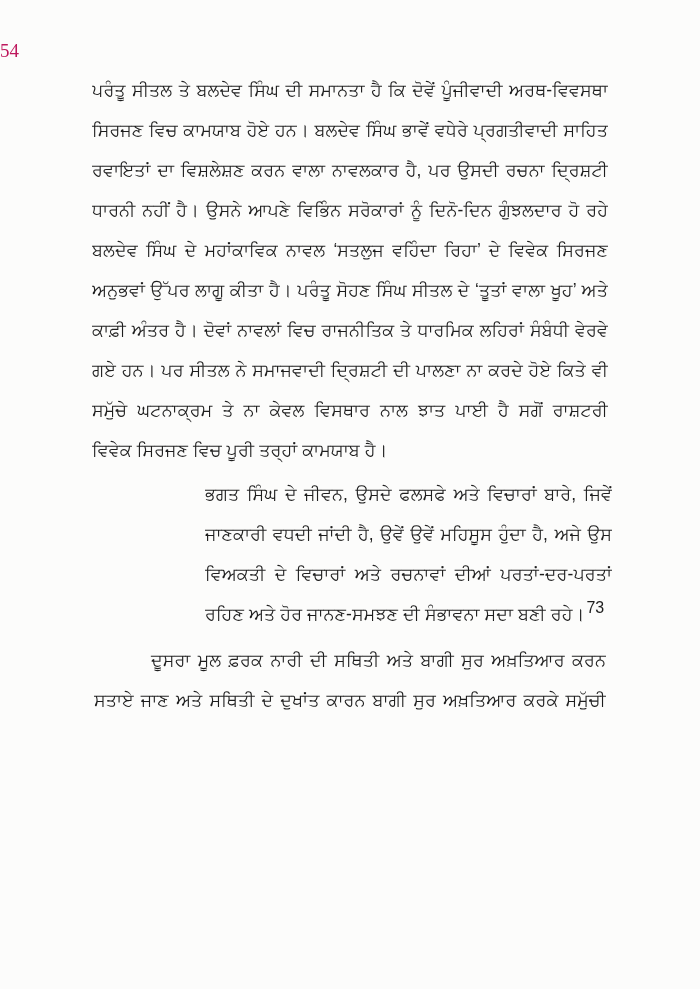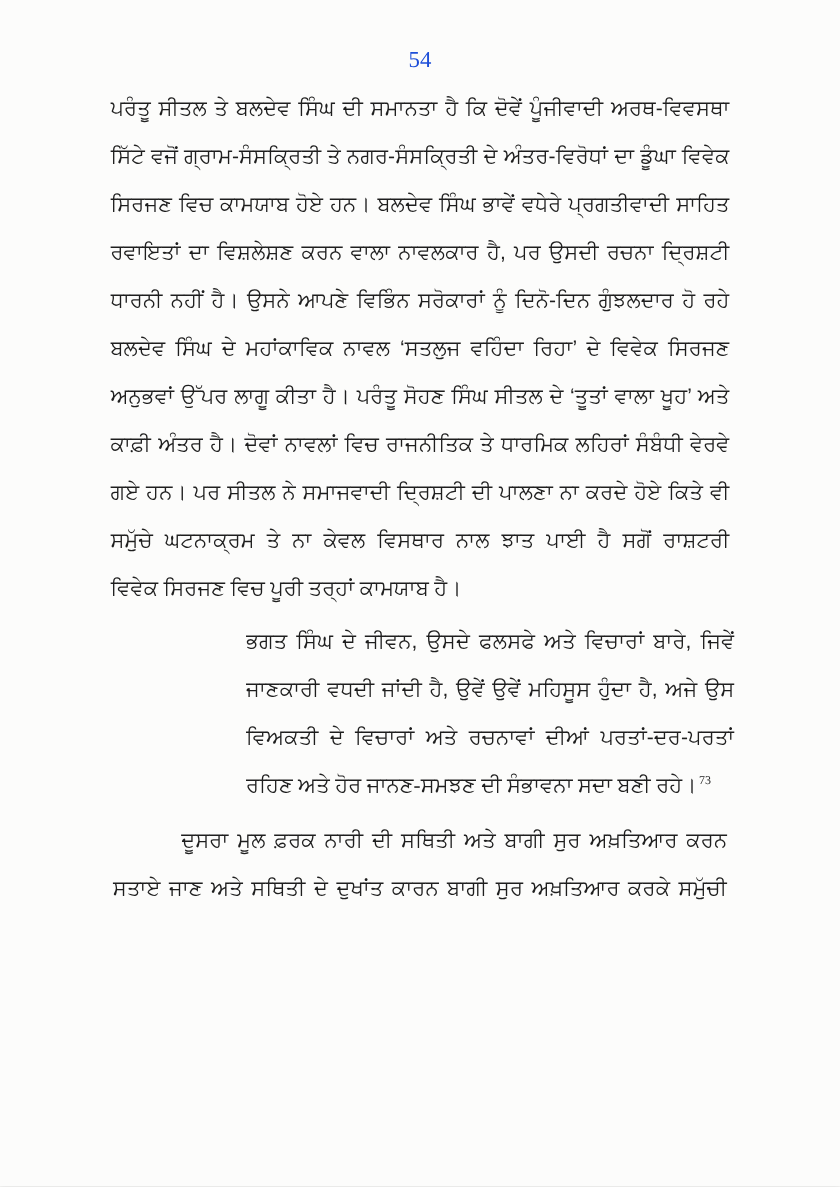--- a/index.html
+++ b/index.html
@@ -16,69 +16,67 @@
     color: #1e1e1e;
     font-family: "Liberation Sans", "DejaVu Sans", sans-serif;
     overflow: hidden;
     box-shadow: 0 0 4px rgba(0,0,0,0.25);
   }
   .page-number {
     position: absolute;
     top: 40px;
     left: 0;
     width: 100%;
-    text-align: center;
+    text-align: left;
     font-family: "Liberation Serif", "DejaVu Serif", serif;
     font-size: 19px;
-    color: #1d4ed8;
+    color: #be185d;
   }
   .content {
     position: absolute;
     top: 66px;
     left: 88px;
     width: 524px;
   }
   .line {
     height: 40px;
     line-height: 40px;
     font-size: 17.5px;
     letter-spacing: 0.1px;
     overflow: hidden;
     text-align: justify;
     
     text-align-last: justify;
   }
   .line.no-justify {
     text-align: right;
     text-align-last: left;
-    font-family: Liberation Serif, serif;
   }
   .line.indent {
     text-indent: 57px;
   }
   .line.quote {
     margin-left: 117px;
   }
   sup.footnote-ref {
-    font-size: 10px;
+    font-size: 16px;
     line-height: 0;
     vertical-align: super;
     margin-left: 2px;
     letter-spacing: 0;
   }
 </style>
 </head>
 <body>
 
 <div class="page">
   <div class="page-number">54</div>
   <main class="content">
       <div style="margin: 4px;">
         <div class="line"><span>ਪਰੰਤੂ ਸੀਤਲ ਤੇ ਬਲਦੇਵ ਸਿੰਘ ਦੀ ਸਮਾਨਤਾ ਹੈ ਕਿ ਦੋਵੇਂ ਪੂੰਜੀਵਾਦੀ ਅਰਥ-ਵਿਵਸਥਾ ਦੇ</span></div>
-        <div class="line"><span>ਸਿੱਟੇ ਵਜੋਂ ਗ੍ਰਾਮ-ਸੰਸਕ੍ਰਿਤੀ ਤੇ ਨਗਰ-ਸੰਸਕ੍ਰਿਤੀ ਦੇ ਅੰਤਰ-ਵਿਰੋਧਾਂ ਦਾ ਡੂੰਘਾ ਵਿਵੇਕ</span></div>
         <div class="line"><span>ਸਿਰਜਣ ਵਿਚ ਕਾਮਯਾਬ ਹੋਏ ਹਨ। ਬਲਦੇਵ ਸਿੰਘ ਭਾਵੇਂ ਵਧੇਰੇ ਪ੍ਰਗਤੀਵਾਦੀ ਸਾਹਿਤ ਦੀ</span></div>
         <div class="line"><span>ਰਵਾਇਤਾਂ ਦਾ ਵਿਸ਼ਲੇਸ਼ਣ ਕਰਨ ਵਾਲਾ ਨਾਵਲਕਾਰ ਹੈ, ਪਰ ਉਸਦੀ ਰਚਨਾ ਦ੍ਰਿਸ਼ਟੀ ਖੜੋਤ ਦੀ</span></div>
         <div class="line"><span>ਧਾਰਨੀ ਨਹੀਂ ਹੈ। ਉਸਨੇ ਆਪਣੇ ਵਿਭਿੰਨ ਸਰੋਕਾਰਾਂ ਨੂੰ ਦਿਨੋ-ਦਿਨ ਗੁੰਝਲਦਾਰ ਹੋ ਰਹੇ ਜੀਵਨ</span></div>
         <div class="line"><span>ਬਲਦੇਵ ਸਿੰਘ ਦੇ ਮਹਾਂਕਾਵਿਕ ਨਾਵਲ ‘ਸਤਲੁਜ ਵਹਿੰਦਾ ਰਿਹਾ’ ਦੇ ਵਿਵੇਕ ਸਿਰਜਣ ਵਿਚ</span></div>
         <div class="line"><span>ਅਨੁਭਵਾਂ ਉੱਪਰ ਲਾਗੂ ਕੀਤਾ ਹੈ। ਪਰੰਤੂ ਸੋਹਣ ਸਿੰਘ ਸੀਤਲ ਦੇ ‘ਤੂਤਾਂ ਵਾਲਾ ਖੂਹ’ ਅਤੇ</span></div>
         <div class="line"><span>ਕਾਫ਼ੀ ਅੰਤਰ ਹੈ। ਦੋਵਾਂ ਨਾਵਲਾਂ ਵਿਚ ਰਾਜਨੀਤਿਕ ਤੇ ਧਾਰਮਿਕ ਲਹਿਰਾਂ ਸੰਬੰਧੀ ਵੇਰਵੇ ਦਿੱਤੇ</span></div>
         <div class="line"><span>ਗਏ ਹਨ। ਪਰ ਸੀਤਲ ਨੇ ਸਮਾਜਵਾਦੀ ਦ੍ਰਿਸ਼ਟੀ ਦੀ ਪਾਲਣਾ ਨਾ ਕਰਦੇ ਹੋਏ ਕਿਤੇ ਵੀ ਭਗਤ</span></div>
         <div class="line"><span>ਸਮੁੱਚੇ ਘਟਨਾਕ੍ਰਮ ਤੇ ਨਾ ਕੇਵਲ ਵਿਸਥਾਰ ਨਾਲ ਝਾਤ ਪਾਈ ਹੈ ਸਗੋਂ ਰਾਸ਼ਟਰੀ ਸੰਸਕ੍ਰਿਤੀ ਦਾ</span></div>
         <div class="line no-justify"><span>ਵਿਵੇਕ ਸਿਰਜਣ ਵਿਚ ਪੂਰੀ ਤਰ੍ਹਾਂ ਕਾਮਯਾਬ ਹੈ।</span></div>
       </div>

